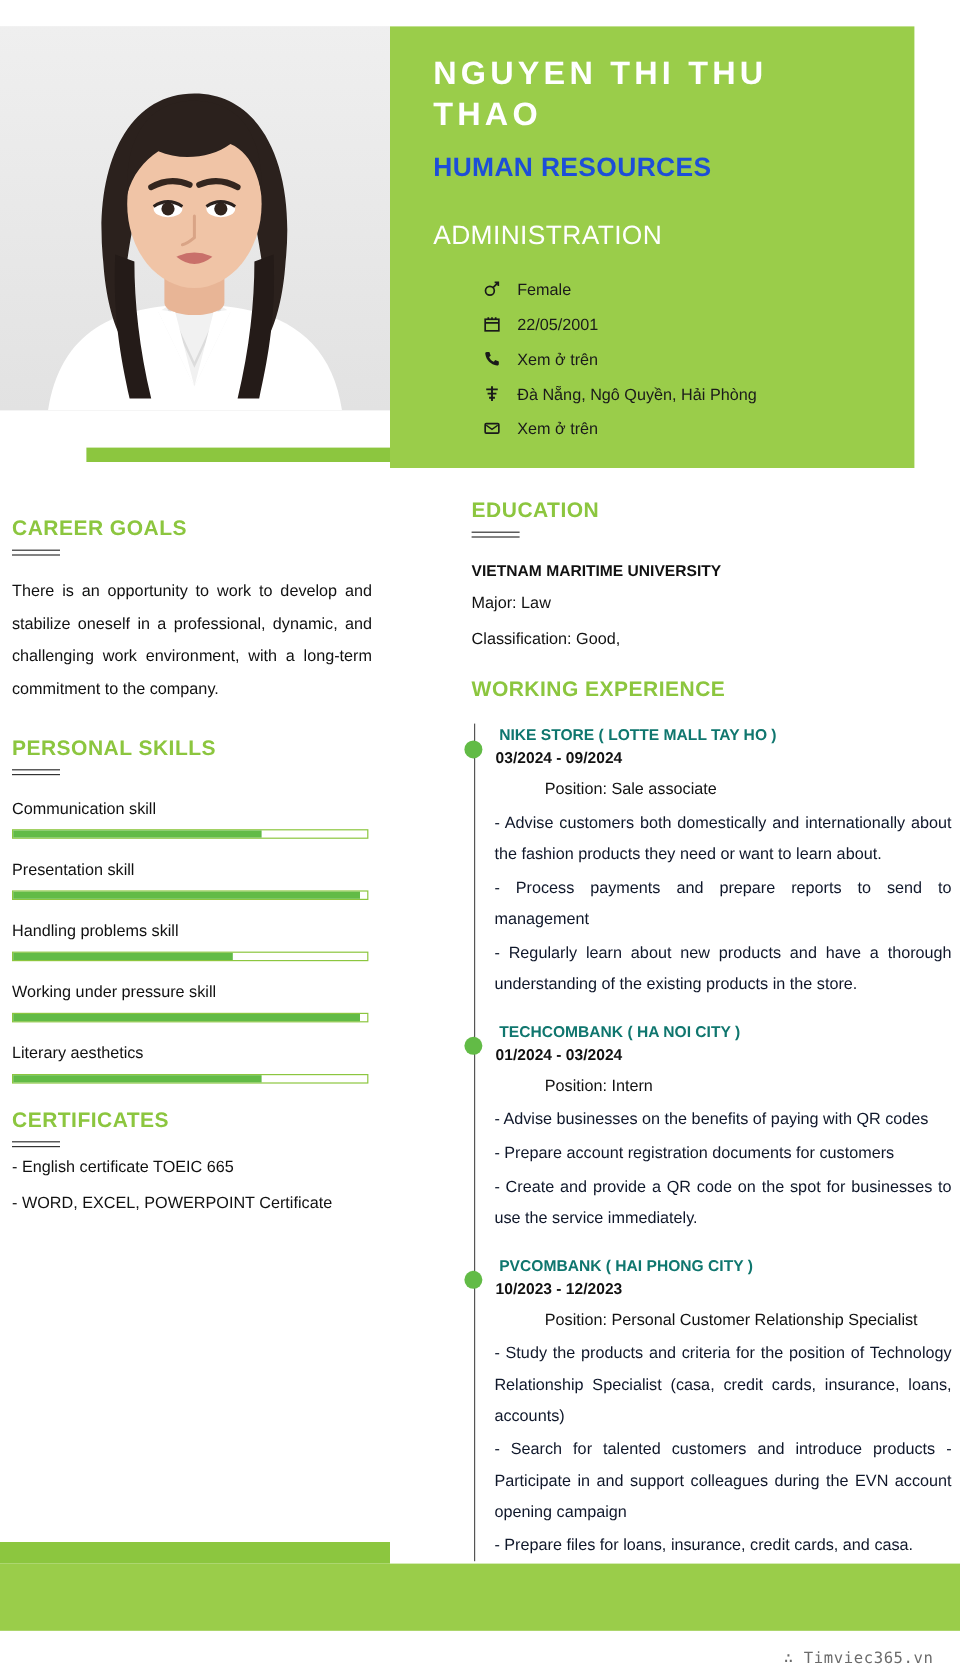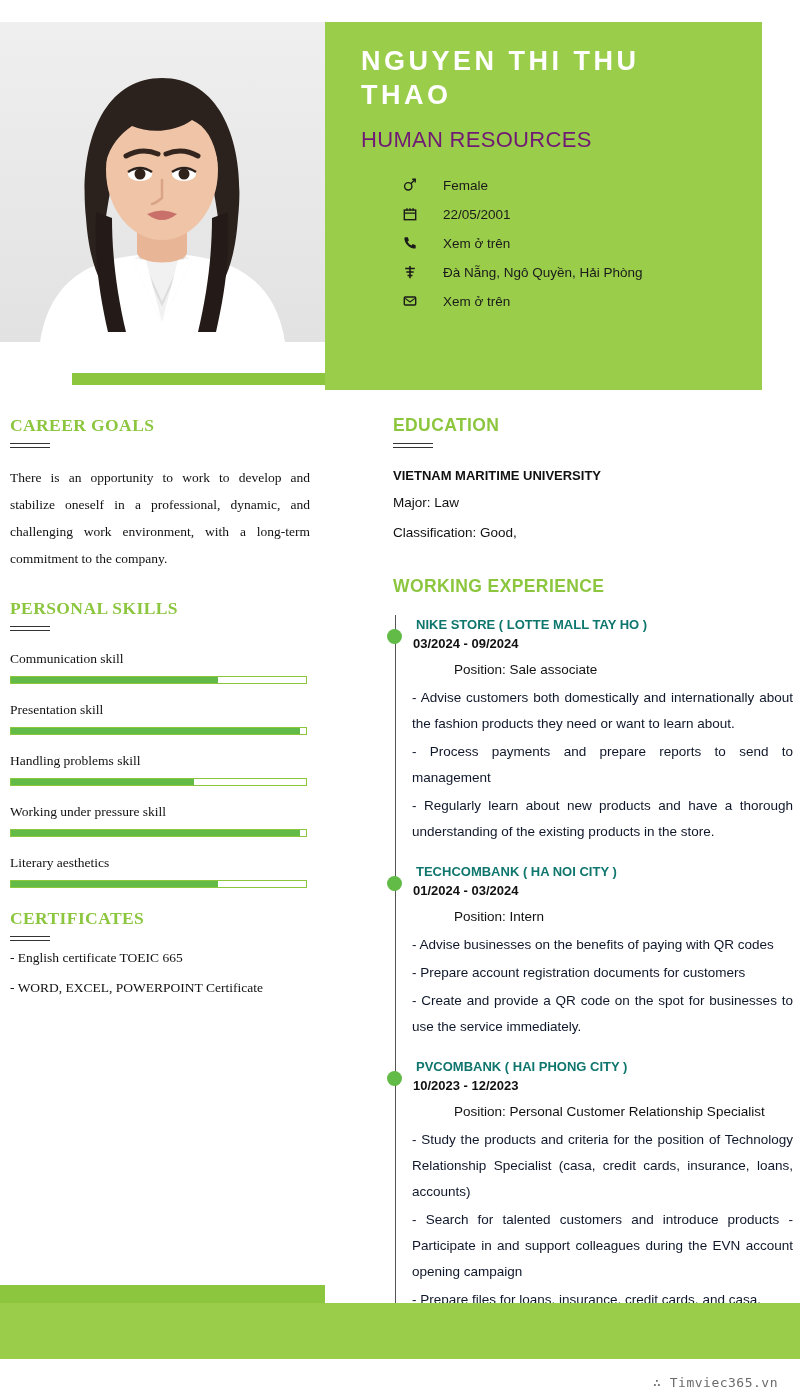--- a/index.html
+++ b/index.html
@@ -46,23 +46,23 @@
   }
   .name {
     color: #ffffff;
     font-size: 27px;
     font-weight: bold;
     letter-spacing: 3.5px;
     line-height: 34px;
     text-transform: uppercase;
   }
   .job-title {
-    color: #701a75;
+    color: #1d4ed8;
     font-size: 22px;
-    font-weight: normal;
+    font-weight: bold;
     line-height: 28px;
     margin-top: 14px;
     letter-spacing: 0.3px;
   }
   .job-title2 {
     color: #ffffff;
     font-size: 22px;
     font-weight: normal;
     line-height: 28px;
     margin-top: 28px;
@@ -79,30 +79,29 @@
     width: 22px;
     color: #1a1a1a;
     font-size: 14px;
     text-align: center;
     flex: 0 0 22px;
     line-height: 14px;
   }
   .info-txt {
     color: #1a1a1a;
     font-size: 13.5px;
-    margin-left: 22px;
+    margin-left: 10px;
     line-height: 16px;
   }
 
   
   .col-left {
     position: absolute;
-    left: 10px; top: 415px;
+    left: 10px; top: 430px;
     width: 300px;
-    font-family: Liberation Serif, serif;
   }
   .col-right {
     position: absolute;
     left: 393px; top: 415px;
     width: 400px;
   }
 
   .sec-title {
     color: #8cc63f;
     font-size: 17.5px;
@@ -301,20 +300,21 @@
           <path d="M193 236 L162 300 L178 238 Z" fill="#ffffff"></path>
         </g>
       </svg>
     </div>
 
     <div class="photo-bar"></div>
 
     <div class="header-green">
       <div class="name">NGUYEN THI THU THAO</div>
       <div class="job-title">HUMAN RESOURCES</div>
+      <div class="job-title2">ADMINISTRATION</div>
 
       <div class="info-list">
         <div class="info-row">
           <span class="info-ico">
             <svg width="14" height="14" viewBox="0 0 16 16">
                 <circle cx="6" cy="9.5" r="4.2" fill="none" stroke="#1a1a1a" stroke-width="1.6"></circle>
                 <path d="M9 6.5 L14 1.5 M10.5 1.5 H14 V5" stroke="#1a1a1a" stroke-width="1.6" fill="none"></path>
               </svg>
           </span>
           <span class="info-txt">Female</span>
@@ -412,21 +412,21 @@
       <div class="sec-title">EDUCATION</div>
       <div class="sec-rule"></div>
       <div class="sec-rule2"></div>
       <div class="edu-block">
         <div class="edu-school">VIETNAM MARITIME UNIVERSITY</div>
         <div class="edu-line">Major: Law</div>
         <div class="edu-line">Classification: Good,</div>
       </div>
     </div>
 
-    <div style="margin-top:28px">
+    <div style="margin-top:16px">
       <div class="sec-title">WORKING EXPERIENCE</div>
 
       <div class="exp-wrap">
         <div class="exp-axis"></div>
 
         <div class="exp-item">
           <div class="exp-dot"></div>
           <div class="exp-company">NIKE STORE ( LOTTE MALL TAY HO )</div>
           <div class="exp-date">03/2024 - 09/2024</div>
           <div class="exp-position">Position: Sale associate</div>

